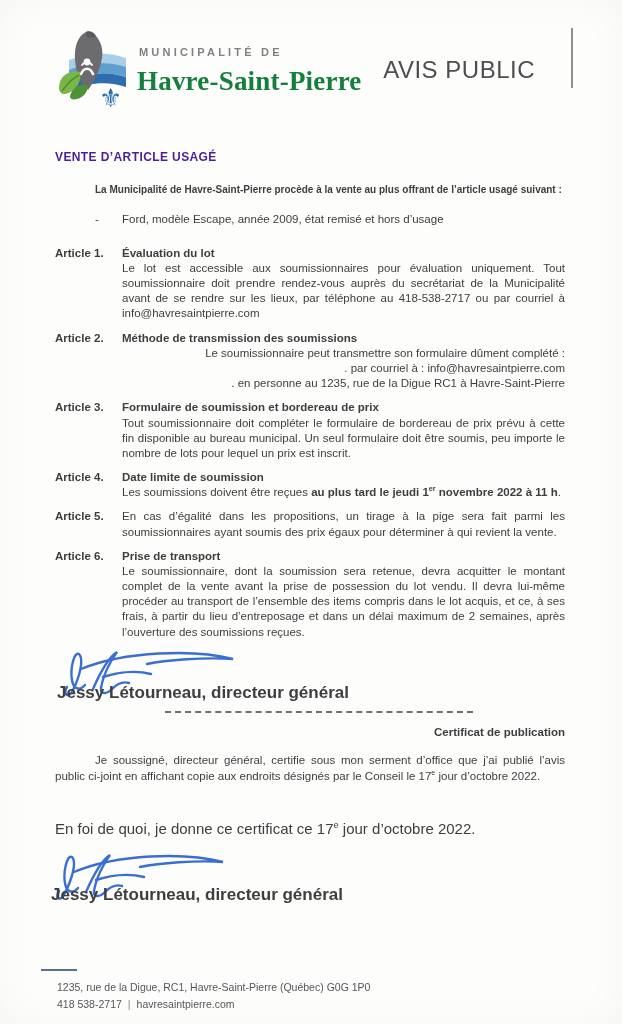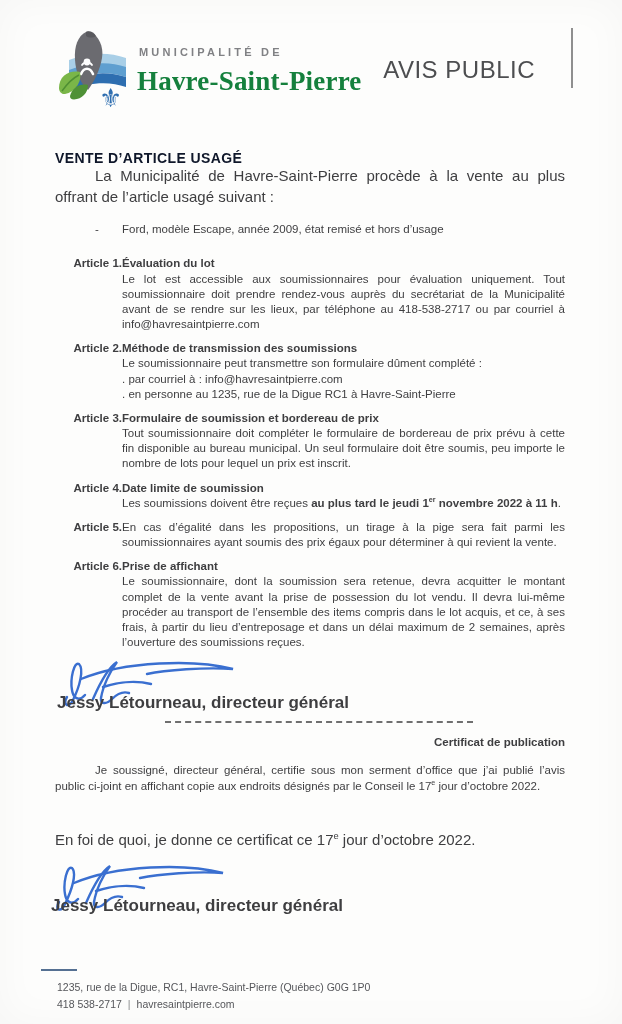--- a/index.html
+++ b/index.html
@@ -33,43 +33,44 @@
     font-size: 24px; color: #4d4e50; letter-spacing: 0.5px;
   }
   .header-rule {
     position: absolute; right: -8px; top: -2px;
     width: 2px; height: 60px; background: #8f8f8f;
   }
 
   
   .doc-title {
     margin-top: 36px;
-    color: #0f172a; font-size: 14px; font-weight: bold;
+    color: #4c1d95; font-size: 12px; font-weight: bold;
     letter-spacing: 0.4px;
   }
 
   
   .intro-p {
-    font-size: 15px; line-height: 1.38;
-    text-align: justify; text-indent: 40px;
+    margin-top: 19px;
+    font-size: 10px; line-height: 1.38;
+    text-align: justify; text-indent: 40px; font-weight: bold;
   }
   .bullet-line {
     margin-top: 16px; font-size: 11.5px;
     display: flex;
   }
   .bullet-dash { margin-left: 40px; width: 27px; }
 
   
   .articles { margin-top: 21px; }
   .article { display: flex; margin-bottom: 9px; font-size: 11.5px; line-height: 1.32; }
-  .a-label { width: 67px; flex: 0 0 67px; font-weight: bold; text-align: right; }
+  .a-label { width: 67px; flex: 0 0 67px; font-weight: bold; }
   .a-content { flex: 1; }
   .a-heading { font-weight: bold; }
   .a-body { text-align: justify; }
-  .a-line { text-align: left; }
+  .a-line { text-align: right; }
   sup.sc { font-size: 0.62em; vertical-align: super; line-height: 0; }
 
   
   .given-line { margin-top: 13px; margin-left: 4px; font-size: 11.5px; }
   .sig-block { position: relative; margin-top: 2px; height: 52px; }
   .sig-svg { position: absolute; left: 0; top: -2px; }
   .sig-name { position: absolute; left: 2px; top: 34px; font-size: 17px; font-weight: bold; }
 
   
   .dash-sep {
@@ -174,21 +175,21 @@
     <div class="article">
       <div class="a-label">Article 5.</div>
       <div class="a-content">
         <div class="a-body">En cas d’égalité dans les propositions, un tirage à la pige sera fait parmi les soumissionnaires ayant soumis des prix égaux pour déterminer à qui revient la vente.</div>
       </div>
     </div>
 
     <div class="article">
       <div class="a-label">Article 6.</div>
       <div class="a-content">
-        <div class="a-heading">Prise de affichant</div>
+        <div class="a-heading">Prise de transport</div>
         <div class="a-body">Le soumissionnaire, dont la soumission sera retenue, devra acquitter le montant complet de la vente avant la prise de possession du lot vendu. Il devra lui-même procéder au transport de l’ensemble des items compris dans le lot acquis, et ce, à ses frais, à partir du lieu d’entreposage et dans un délai maximum de 2 semaines, après l’ouverture des soumissions reçues.</div>
       </div>
     </div>
 
   </div>
 
 
   <div class="sig-block">
     <svg class="sig-svg" width="190" height="52" viewBox="0 0 190 52" aria-hidden="true">
       <g stroke="#3a6fd0" stroke-width="2.4" fill="none" stroke-linecap="round">

